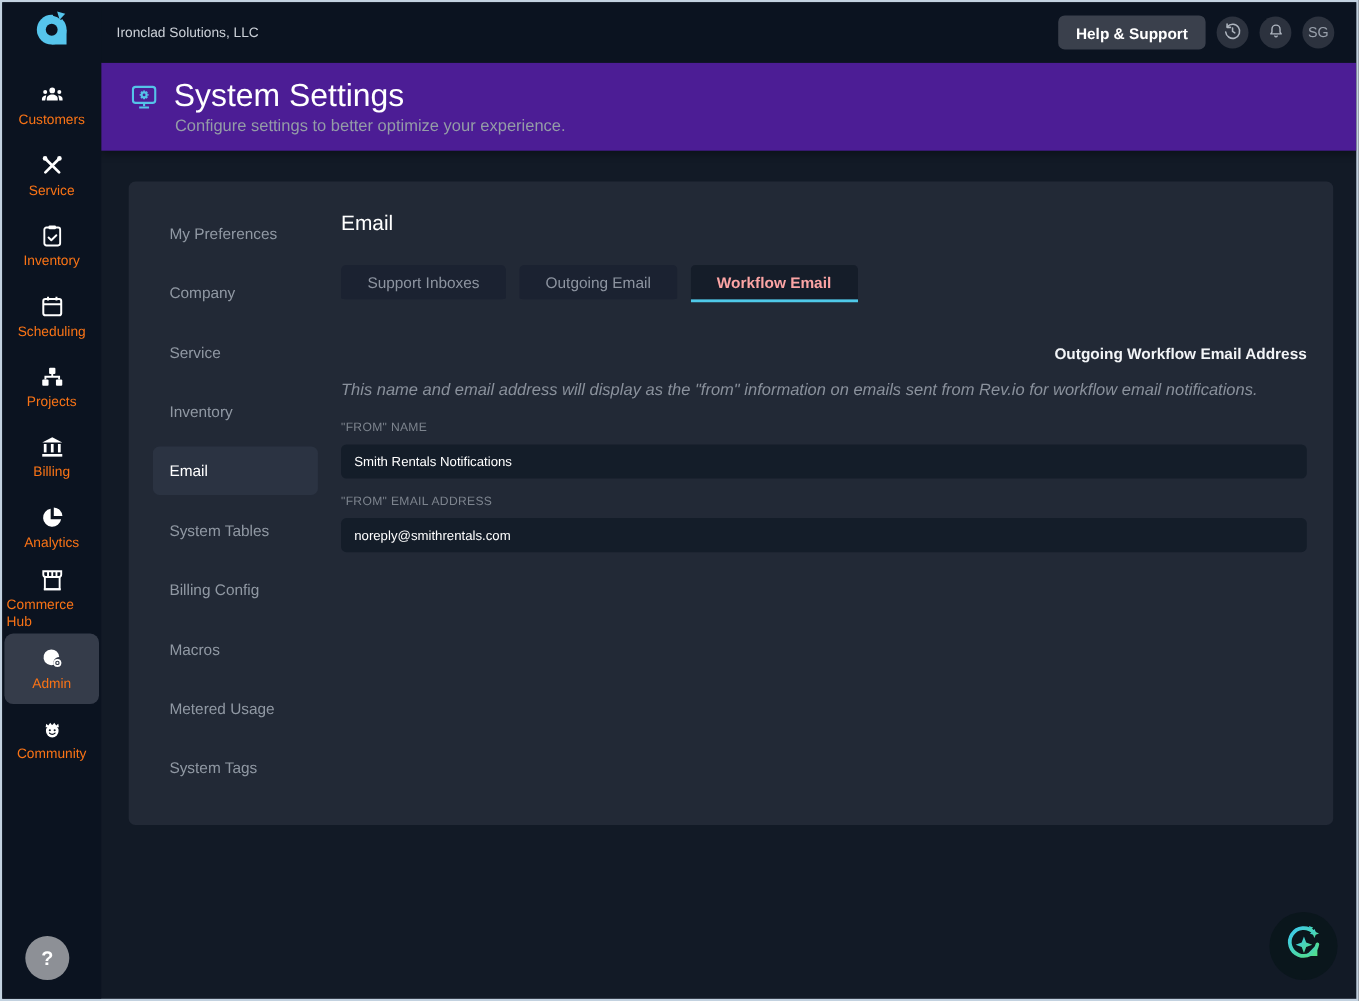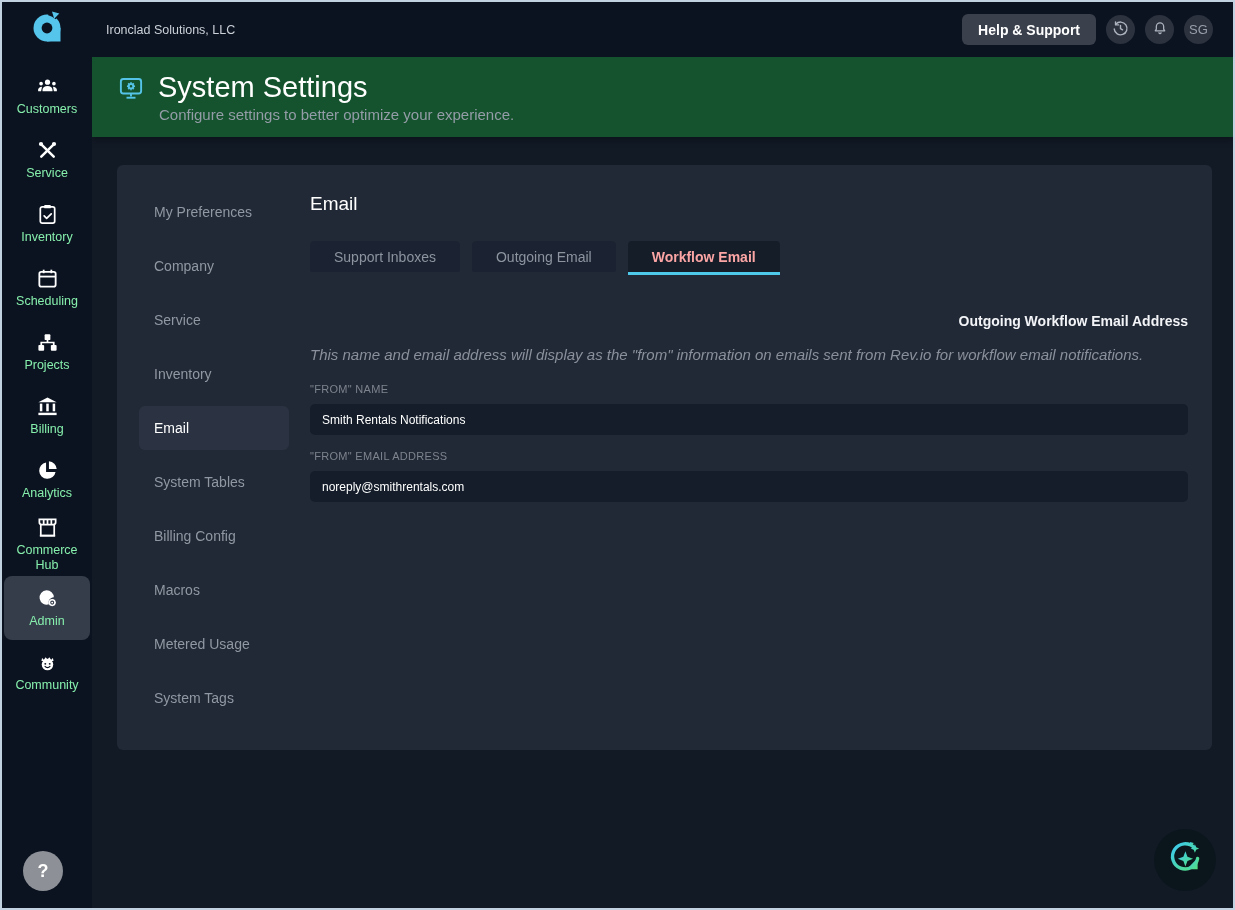--- a/index.html
+++ b/index.html
@@ -9,21 +9,21 @@
     border:2px solid #c3d2e0; background:#121a26; overflow:hidden;
     font-family:"Liberation Sans", sans-serif;
   }
   
   .sidebar { position:absolute; left:0; top:0; bottom:0; width:90px; background:#0b1320; z-index:6; }
   .logo-wrap { height:55px; display:flex; align-items:center; justify-content:center; }
   .side-nav { margin-top:7px; }
   .side-item {
     height:64px; margin:0 2px; border-radius:8px;
     display:flex; flex-direction:column; align-items:center; justify-content:center; gap:4px;
-    color:#86efac; font-size:12.5px; line-height:1.15; text-align:center; cursor:pointer;
+    color:#f97316; font-size:12.5px; line-height:1.15; cursor:pointer;
   }
   .side-item.selected { background:#353c4a; }
   .side-label { max-width:82px; }
   .side-icon { display:flex; }
   
   .topbar { position:absolute; left:90px; right:0; top:0; height:55px; background:#0b1320; display:flex; align-items:center; z-index:5; }
   .company-name { padding-left:14px; font-size:12.5px; color:#ccd1d8; }
   .topbar-right { margin-left:auto; display:flex; align-items:center; gap:10px; padding-right:20px; }
   .help-btn {
     background:#3a404c; color:#fff; font-weight:bold; font-size:14px;
@@ -31,21 +31,21 @@
     font-family:"Liberation Sans", sans-serif;
   }
   .circle-btn {
     width:29px; height:29px; border-radius:50%; background:#2c323e; border:none; cursor:pointer;
     display:flex; align-items:center; justify-content:center; padding:0;
   }
   .avatar { color:#99a0ab; font-size:13px; font-weight:500; font-family:"Liberation Sans", sans-serif; }
   
   .header-band {
     position:absolute; left:90px; right:0; top:55px; height:80px;
-    background:#14532d; box-shadow:0 3px 7px rgba(0,0,0,.35); z-index:4;
+    background:#4c1d95; box-shadow:0 3px 7px rgba(0,0,0,.35); z-index:4;
     display:flex; padding:13px 0 0 25px; gap:13px;
   }
   .hb-icon { margin-top:5px; }
   .hb-title { font-size:29px; color:#ffffff; font-weight:400; line-height:34px; }
   .hb-sub { font-size:15px; color:#949ca7; margin-top:2px; margin-left:1px; }
   
   .panel {
     position:absolute; left:115px; top:163px; width:1095px; height:585px;
     background:#222936; border-radius:6px; display:flex; z-index:3;
   }

